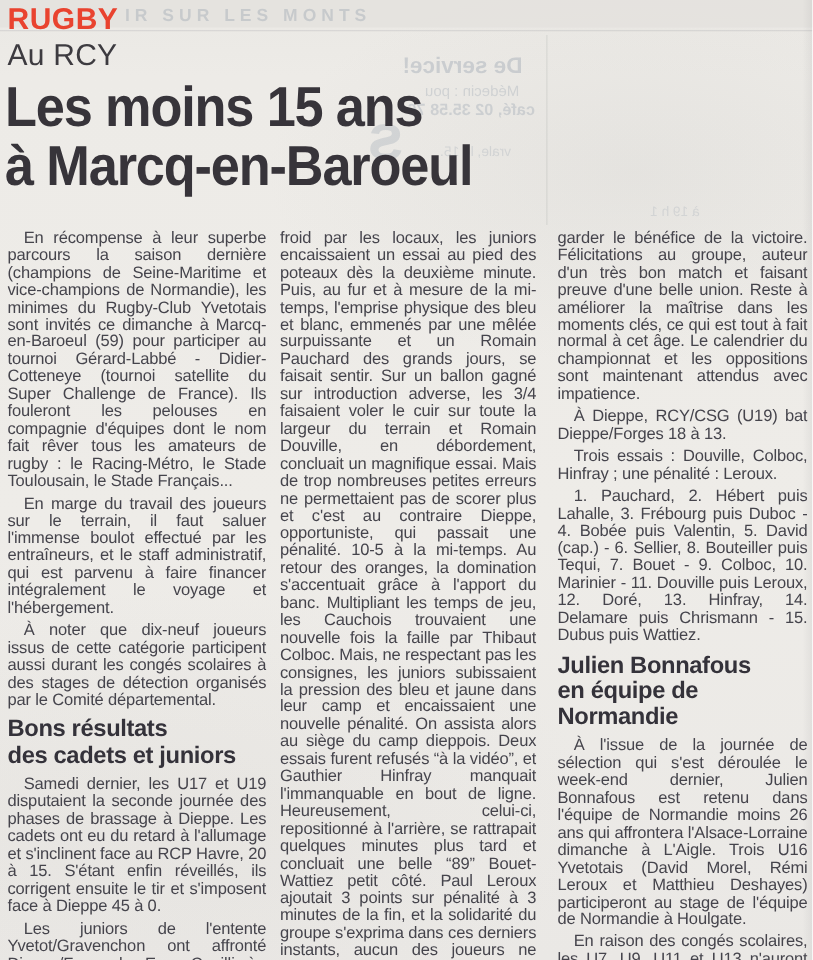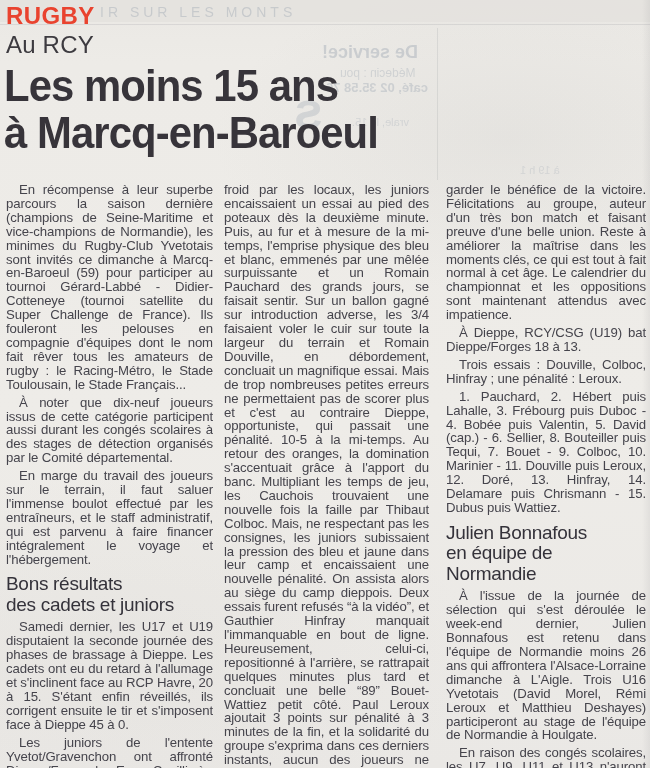--- a/index.html
+++ b/index.html
@@ -20,35 +20,35 @@
   .kicker{position:absolute;left:6px;top:2px;font-size:24px;font-weight:700;letter-spacing:.4px;color:#e9432f;}
   .overline{position:absolute;left:6px;top:31px;font-size:24px;font-weight:400;color:#3d3b40;letter-spacing:.2px;}
   .headline{
     position:absolute;left:4px;top:62px;width:640px;margin:0;
     font-size:45px;line-height:47px;font-weight:700;color:#37343a;
     letter-spacing:-1px;transform:scaleX(0.93);transform-origin:left top;white-space:nowrap;
   }
   
   .ghost{position:absolute;color:#8d99a8;pointer-events:none;white-space:nowrap;}
   .mir{transform:scaleX(-1);}
-  .g-strip{left:100px;top:4px;font-size:14px;font-weight:400;letter-spacing:4px;opacity:.33;}
+  .g-strip{left:100px;top:4px;font-size:14px;font-weight:700;letter-spacing:4px;opacity:.33;}
   .g-servtitle{left:322px;top:42px;font-size:18px;font-weight:700;opacity:.34;}
   .g-serv1{left:340px;top:66px;font-size:12px;opacity:.28;}
   .g-serv2{left:326px;top:80px;font-size:13px;font-weight:700;opacity:.30;}
   .g-serv3{left:352px;top:116px;font-size:11px;opacity:.24;}
   .g-big{left:294px;top:80px;font-size:52px;font-weight:700;opacity:.26;}
   .g-side{left:520px;top:164px;font-size:11px;opacity:.22;}
   
   .col{position:absolute;top:183px;height:585px;overflow:hidden;text-align:justify;}
   .col1{left:6px;width:207px;}
   .col2{left:224px;width:205px;}
   .col3{left:446px;width:200px;}
   .col p{margin:0 0 4px 0;font-size:13.2px;line-height:13.9px;letter-spacing:-0.12px;color:#45444c;}
   .col p.ind{text-indent:13px;}
-  .col h2{margin:8px 0 5px 0;font-size:19px;line-height:20.5px;font-weight:400;color:#34323a;text-align:left;letter-spacing:-0.3px;}
+  .col h2{margin:8px 0 5px 0;font-size:19px;line-height:20.5px;font-weight:700;color:#34323a;text-align:left;letter-spacing:-0.3px;}
   .col h2 span{display:block;}
 </style>
 </head>
 <body>
 
 <div class="page">
 
   <div class="topstrip"></div>
   <div class="ghost g-strip">IR SUR LES MONTS</div>
   <div class="hairline"></div>
@@ -61,22 +61,22 @@
   <div class="ghost mir g-serv3">vrale, le 15.</div>
   <div class="ghost mir g-big">s</div>
   <div class="ghost mir g-side">à 19 h 1</div>
 
   <div class="kicker">RUGBY</div>
   <div class="overline">Au RCY</div>
   <h1 class="headline"><span>Les moins 15 ans</span><br><span>à Marcq-en-Baroeul</span></h1>
 
   <div class="col col1">
     <p class="ind">En récompense à leur superbe parcours la saison dernière (champions de Seine-Maritime et vice-champions de Normandie), les minimes du Rugby-Club Yvetotais sont invités ce dimanche à Marcq-en-Baroeul (59) pour participer au tournoi Gérard-Labbé - Didier-Cotteneye (tournoi satellite du Super Challenge de France). Ils fouleront les pelouses en compagnie d'équipes dont le nom fait rêver tous les amateurs de rugby : le Racing-Métro, le Stade Toulousain, le Stade Français...</p>
+    <p class="ind">En marge du travail des joueurs sur le terrain, il faut saluer l'immense boulot effectué par les entraîneurs, et le staff administratif, qui est parvenu à faire financer intégralement le voyage et l'hébergement.</p>
     <p class="ind">À noter que dix-neuf joueurs issus de cette catégorie participent aussi durant les congés scolaires à des stages de détection organisés par le Comité départemental.</p>
-    <p class="ind">En marge du travail des joueurs sur le terrain, il faut saluer l'immense boulot effectué par les entraîneurs, et le staff administratif, qui est parvenu à faire financer intégralement le voyage et l'hébergement.</p>
     <h2>
         <span>Bons résultats</span>
         <span>des cadets et juniors</span>
       </h2>
     <p class="ind">Samedi dernier, les U17 et U19 disputaient la seconde journée des phases de brassage à Dieppe. Les cadets ont eu du retard à l'allumage et s'inclinent face au RCP Havre, 20 à 15. S'étant enfin réveillés, ils corrigent ensuite le tir et s'imposent face à Dieppe 45 à 0.</p>
     <p class="ind">Les juniors de l'entente Yvetot/Gravenchon ont affronté Dieppe/Forges-les-Eaux. Cueillis à</p>
   </div>
 
   <div class="col col2">
     <p>froid par les locaux, les juniors encaissaient un essai au pied des poteaux dès la deuxième minute. Puis, au fur et à mesure de la mi-temps, l'emprise physique des bleu et blanc, emmenés par une mêlée surpuissante et un Romain Pauchard des grands jours, se faisait sentir. Sur un ballon gagné sur introduction adverse, les 3/4 faisaient voler le cuir sur toute la largeur du terrain et Romain Douville, en débordement, concluait un magnifique essai. Mais de trop nombreuses petites erreurs ne permettaient pas de scorer plus et c'est au contraire Dieppe, opportuniste, qui passait une pénalité. 10-5 à la mi-temps. Au retour des oranges, la domination s'accentuait grâce à l'apport du banc. Multipliant les temps de jeu, les Cauchois trouvaient une nouvelle fois la faille par Thibaut Colboc. Mais, ne respectant pas les consignes, les juniors subissaient la pression des bleu et jaune dans leur camp et encaissaient une nouvelle pénalité. On assista alors au siège du camp dieppois. Deux essais furent refusés “à la vidéo”, et Gauthier Hinfray manquait l'immanquable en bout de ligne. Heureusement, celui-ci, repositionné à l'arrière, se rattrapait quelques minutes plus tard et concluait une belle “89” Bouet-Wattiez petit côté. Paul Leroux ajoutait 3 points sur pénalité à 3 minutes de la fin, et la solidarité du groupe s'exprima dans ces derniers instants, aucun des joueurs ne voulant lâcher le moindre centimètre de terrain pour</p>

